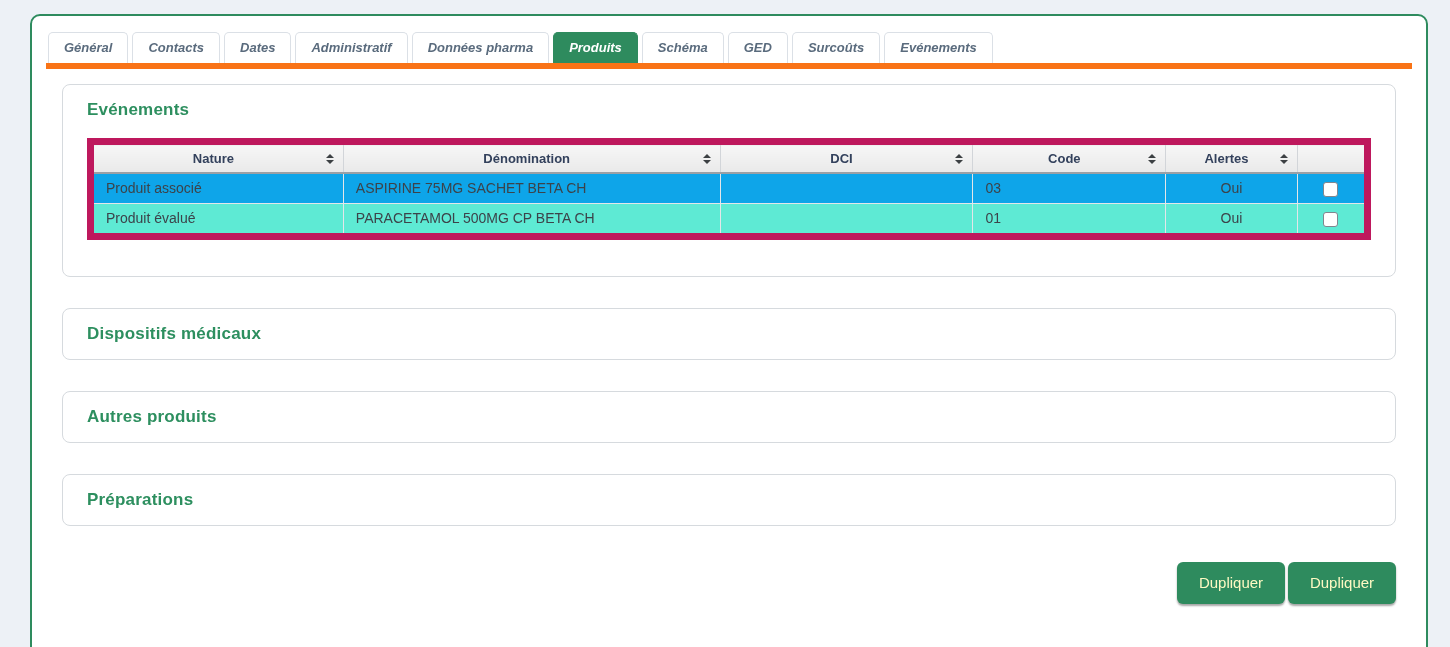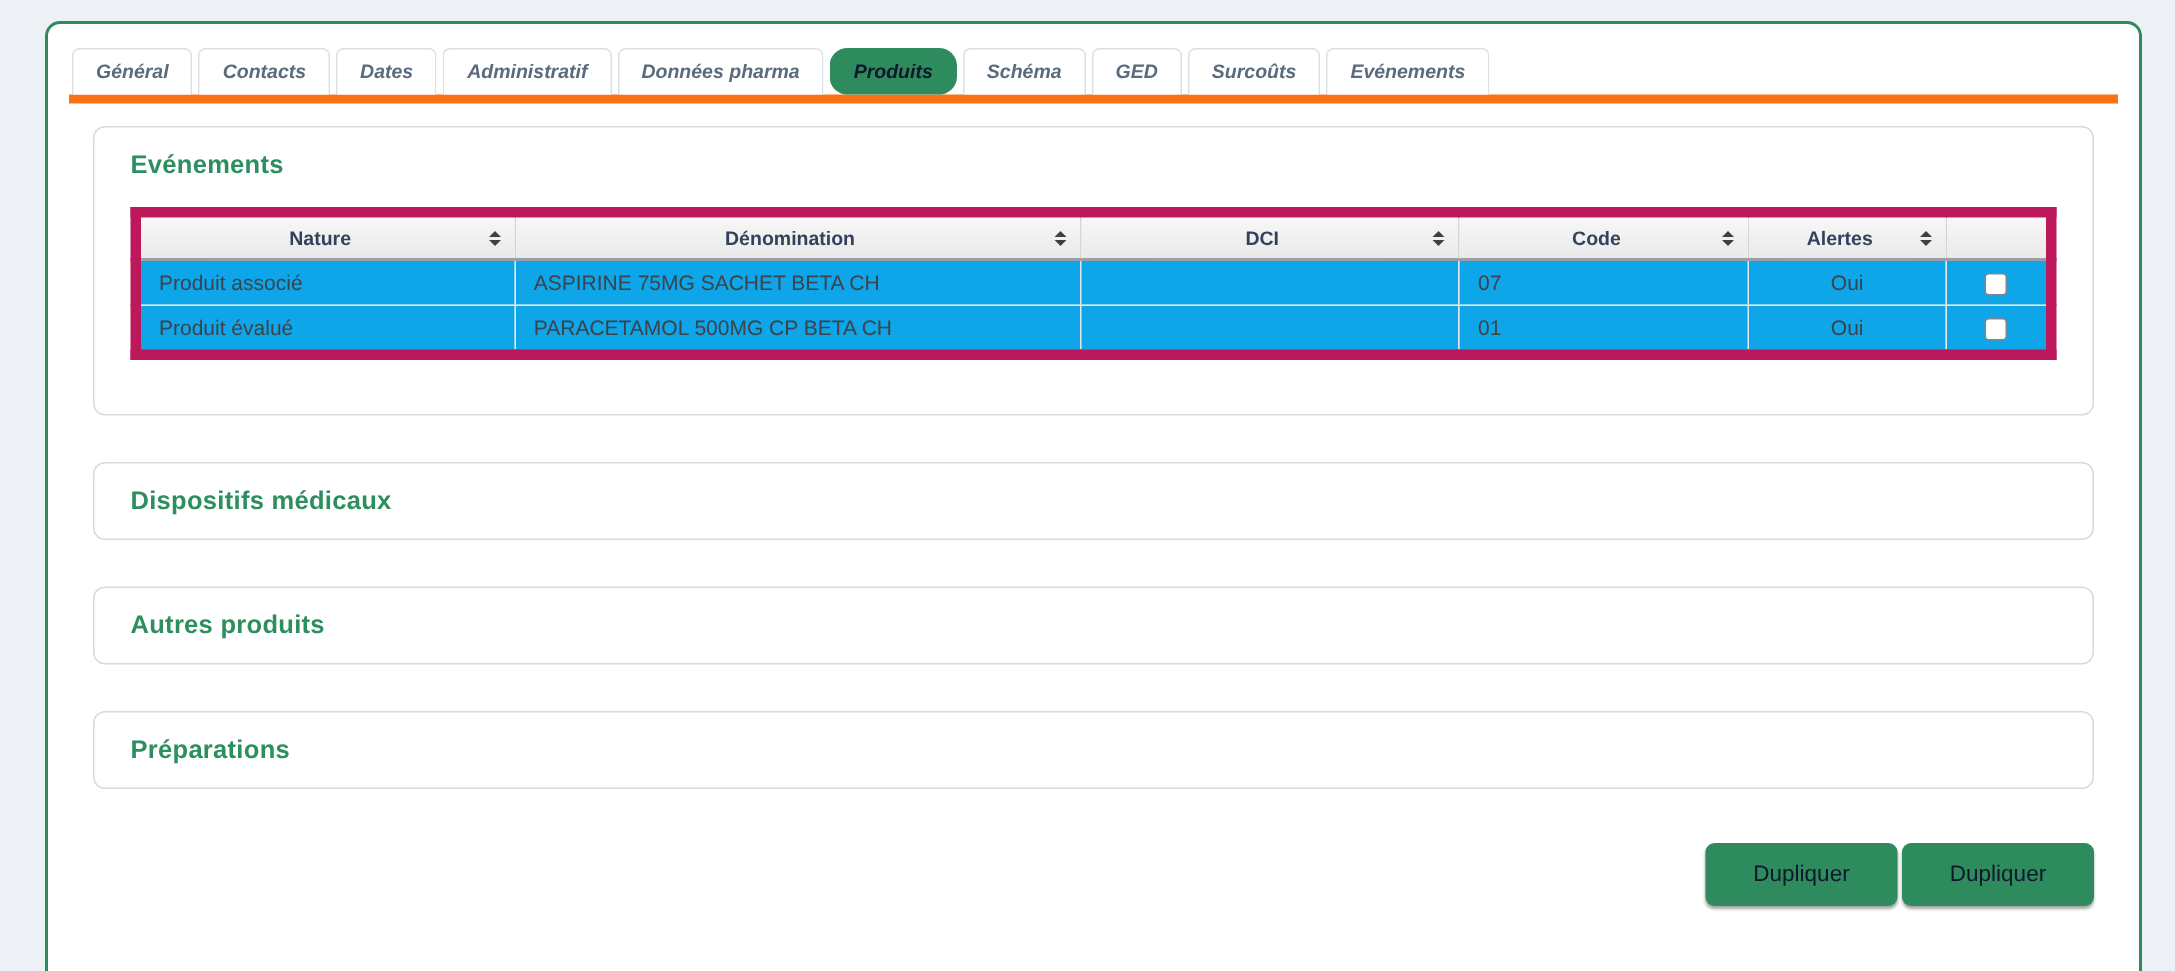--- a/index.html
+++ b/index.html
@@ -33,22 +33,21 @@
     color: #5a6b7d;
     font-size: 13px;
     font-style: italic;
     font-weight: bold;
     cursor: pointer;
     white-space: nowrap;
   }
   .tab.active {
     background: #2e8b5e;
     border-color: #2e8b5e;
-    color: #0f172a;
-    border-radius: 12px;
+    color: #ffffff;
   }
   
   .content { margin: 15px 16px 0 16px; }
   .card {
     border: 1px solid #d6dade;
     border-radius: 8px;
     background: #ffffff;
     padding: 15px 24px;
     margin-bottom: 31px;
   }
@@ -97,21 +96,21 @@
     font-size: 14px;
     color: #3c434a;
     padding: 6px 12px;
     height: 30px;
     border-right: 1px solid #e4e6e9;
     border-bottom: 1px solid #e4e6e9;
     background: #0ea5e9;
     white-space: nowrap;
   }
   td:last-child { border-right: none; }
-  tr.striped td { background: #0ea5e9; }
+  tr.striped td { background: #5eead4; }
   td.center { text-align: center; }
   td.checkbox-cell { text-align: center; }
   input[type="checkbox"] {
     appearance: none; -webkit-appearance: none;
     width: 15px; height: 15px;
     border: 1.5px solid #80868e;
     border-radius: 3px;
     background: #ffffff;
     vertical-align: middle;
     cursor: pointer;
@@ -124,26 +123,26 @@
   col.c-alert  { width: 10.3%; }
   col.c-check  { width: 5.5%;  }
   
   .actions {
     margin: 36px 16px 0 16px;
     display: flex;
     justify-content: flex-end;
   }
   .btn {
     position: relative;
-    width: 128px; height: 42px;
+    width: 108px; height: 42px;
     margin-left: 3px;
     border: none;
     border-radius: 6px;
     background: #2e8b5e;
-    color: #0f172a;
+    color: #fef9c3;
     font-family: "Liberation Sans", sans-serif;
     font-size: 15px;
     cursor: pointer;
     box-shadow: 0 2px 2px rgba(0,0,0,0.35);
   }
   .bars-icon {
     position: absolute; left: 24px; top: 50%;
     transform: translateY(-50%);
     display: flex; flex-direction: column; gap: 2px;
   }
@@ -206,21 +205,21 @@
               <span class="sort-icon"></span>
             </th>
             <th></th>
           </tr>
         </thead>
         <tbody>
           <tr>
             <td>Produit associé</td>
             <td>ASPIRINE 75MG SACHET BETA CH</td>
             <td></td>
-            <td>07</td>
+            <td>03</td>
             <td class="center">Oui</td>
             <td class="checkbox-cell">
               <input type="checkbox" style="">
             </td>
           </tr>
           <tr class="striped">
             <td>Produit évalué</td>
             <td>PARACETAMOL 500MG CP BETA CH</td>
             <td></td>
             <td>01</td>

